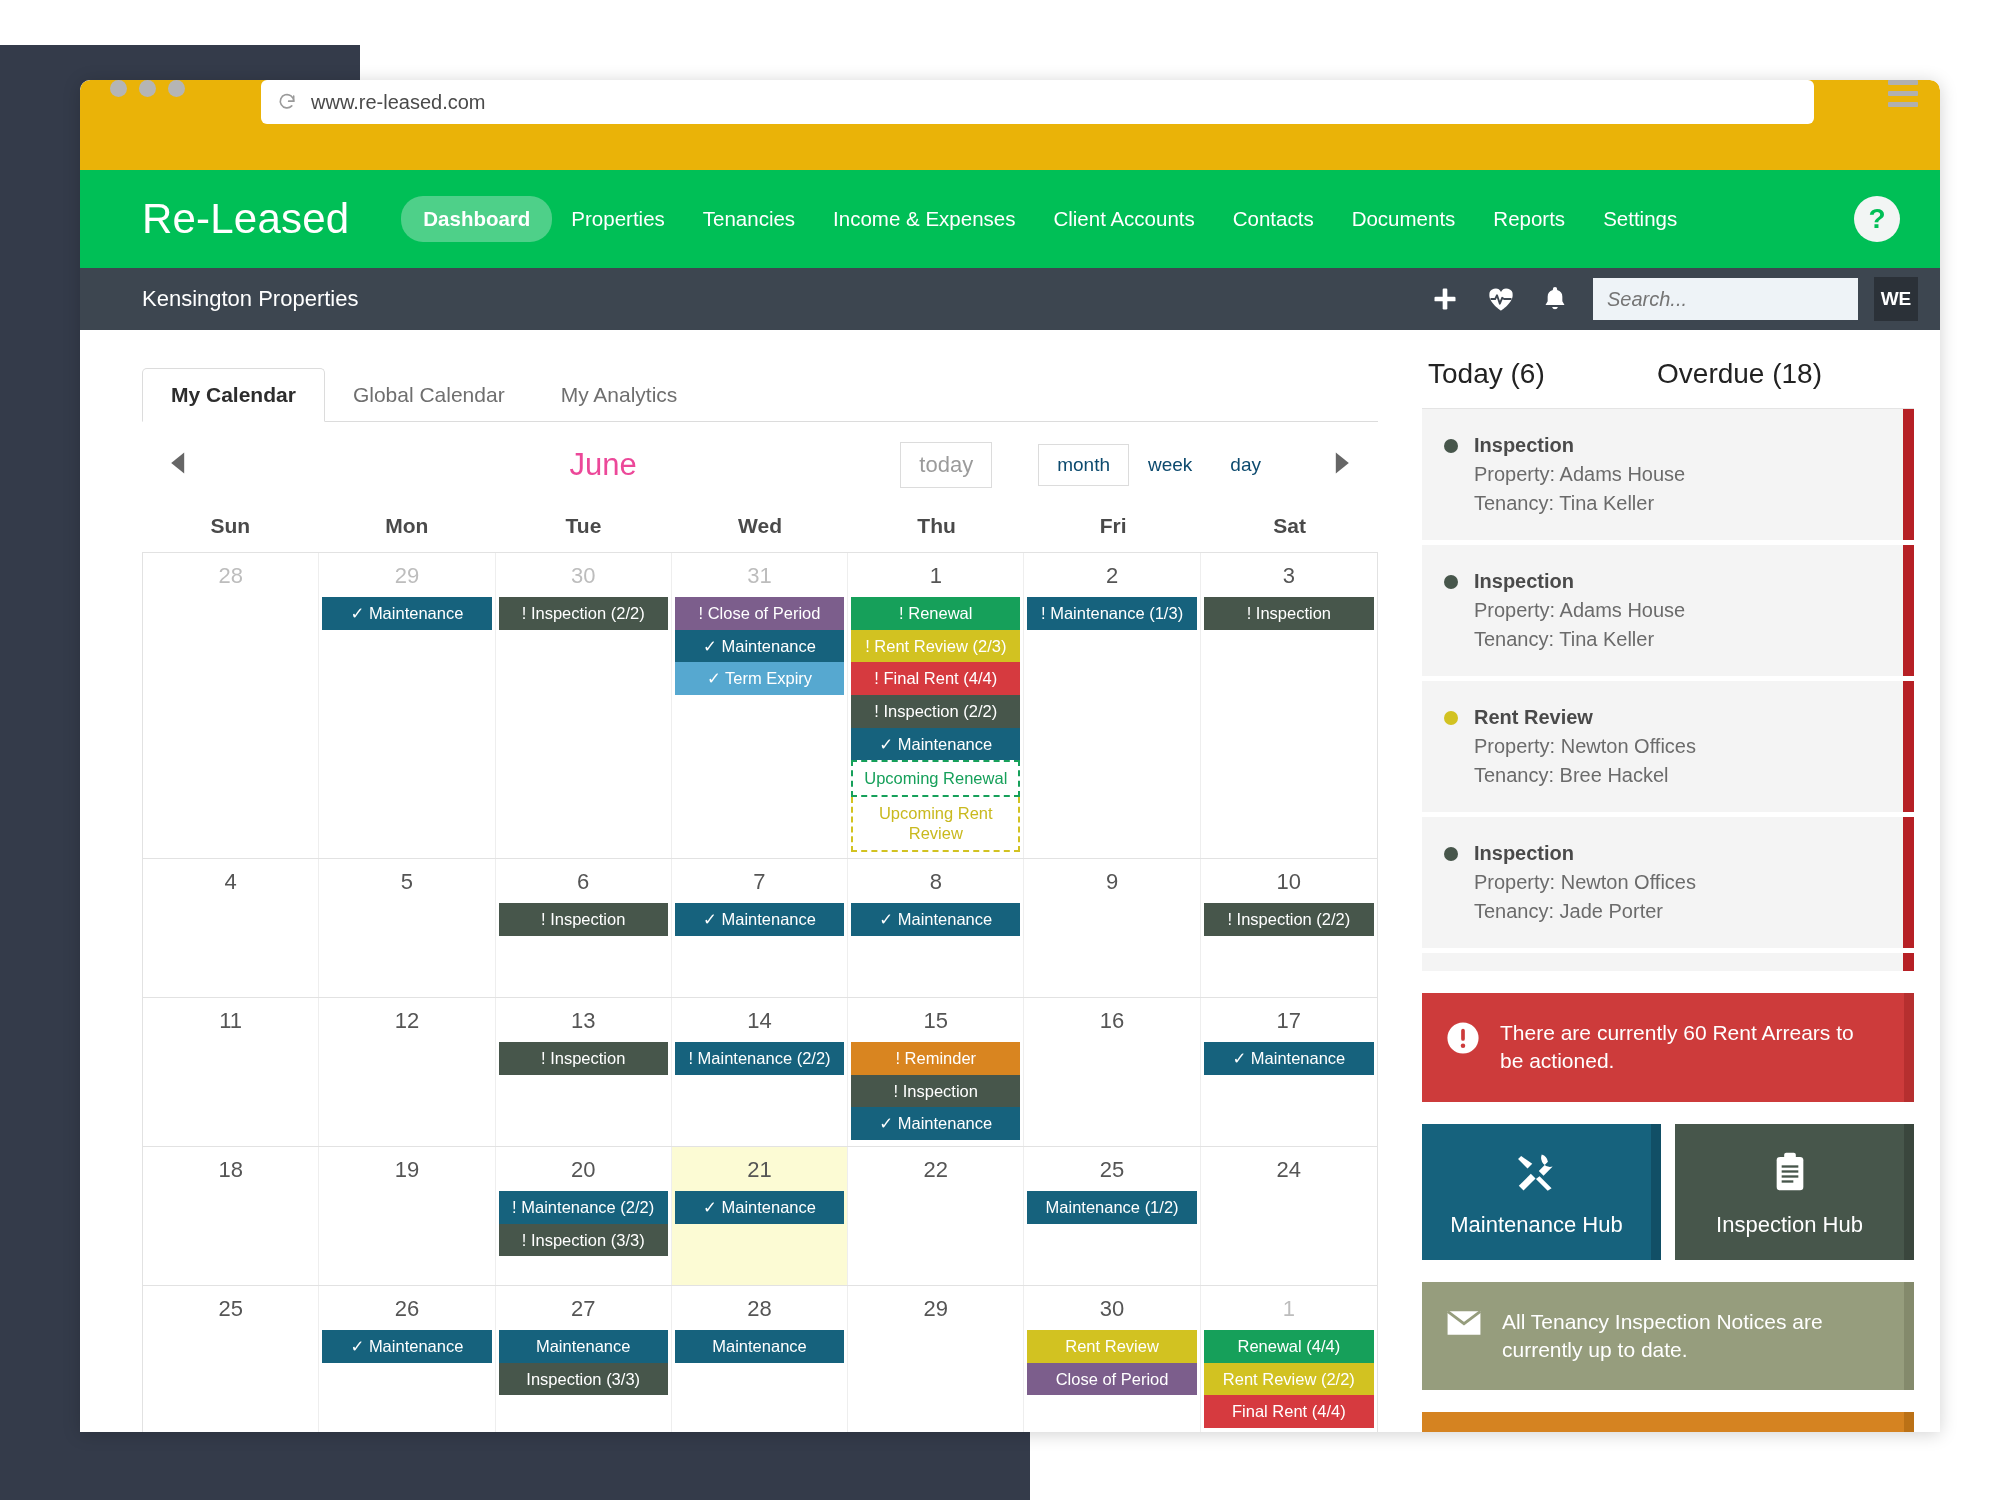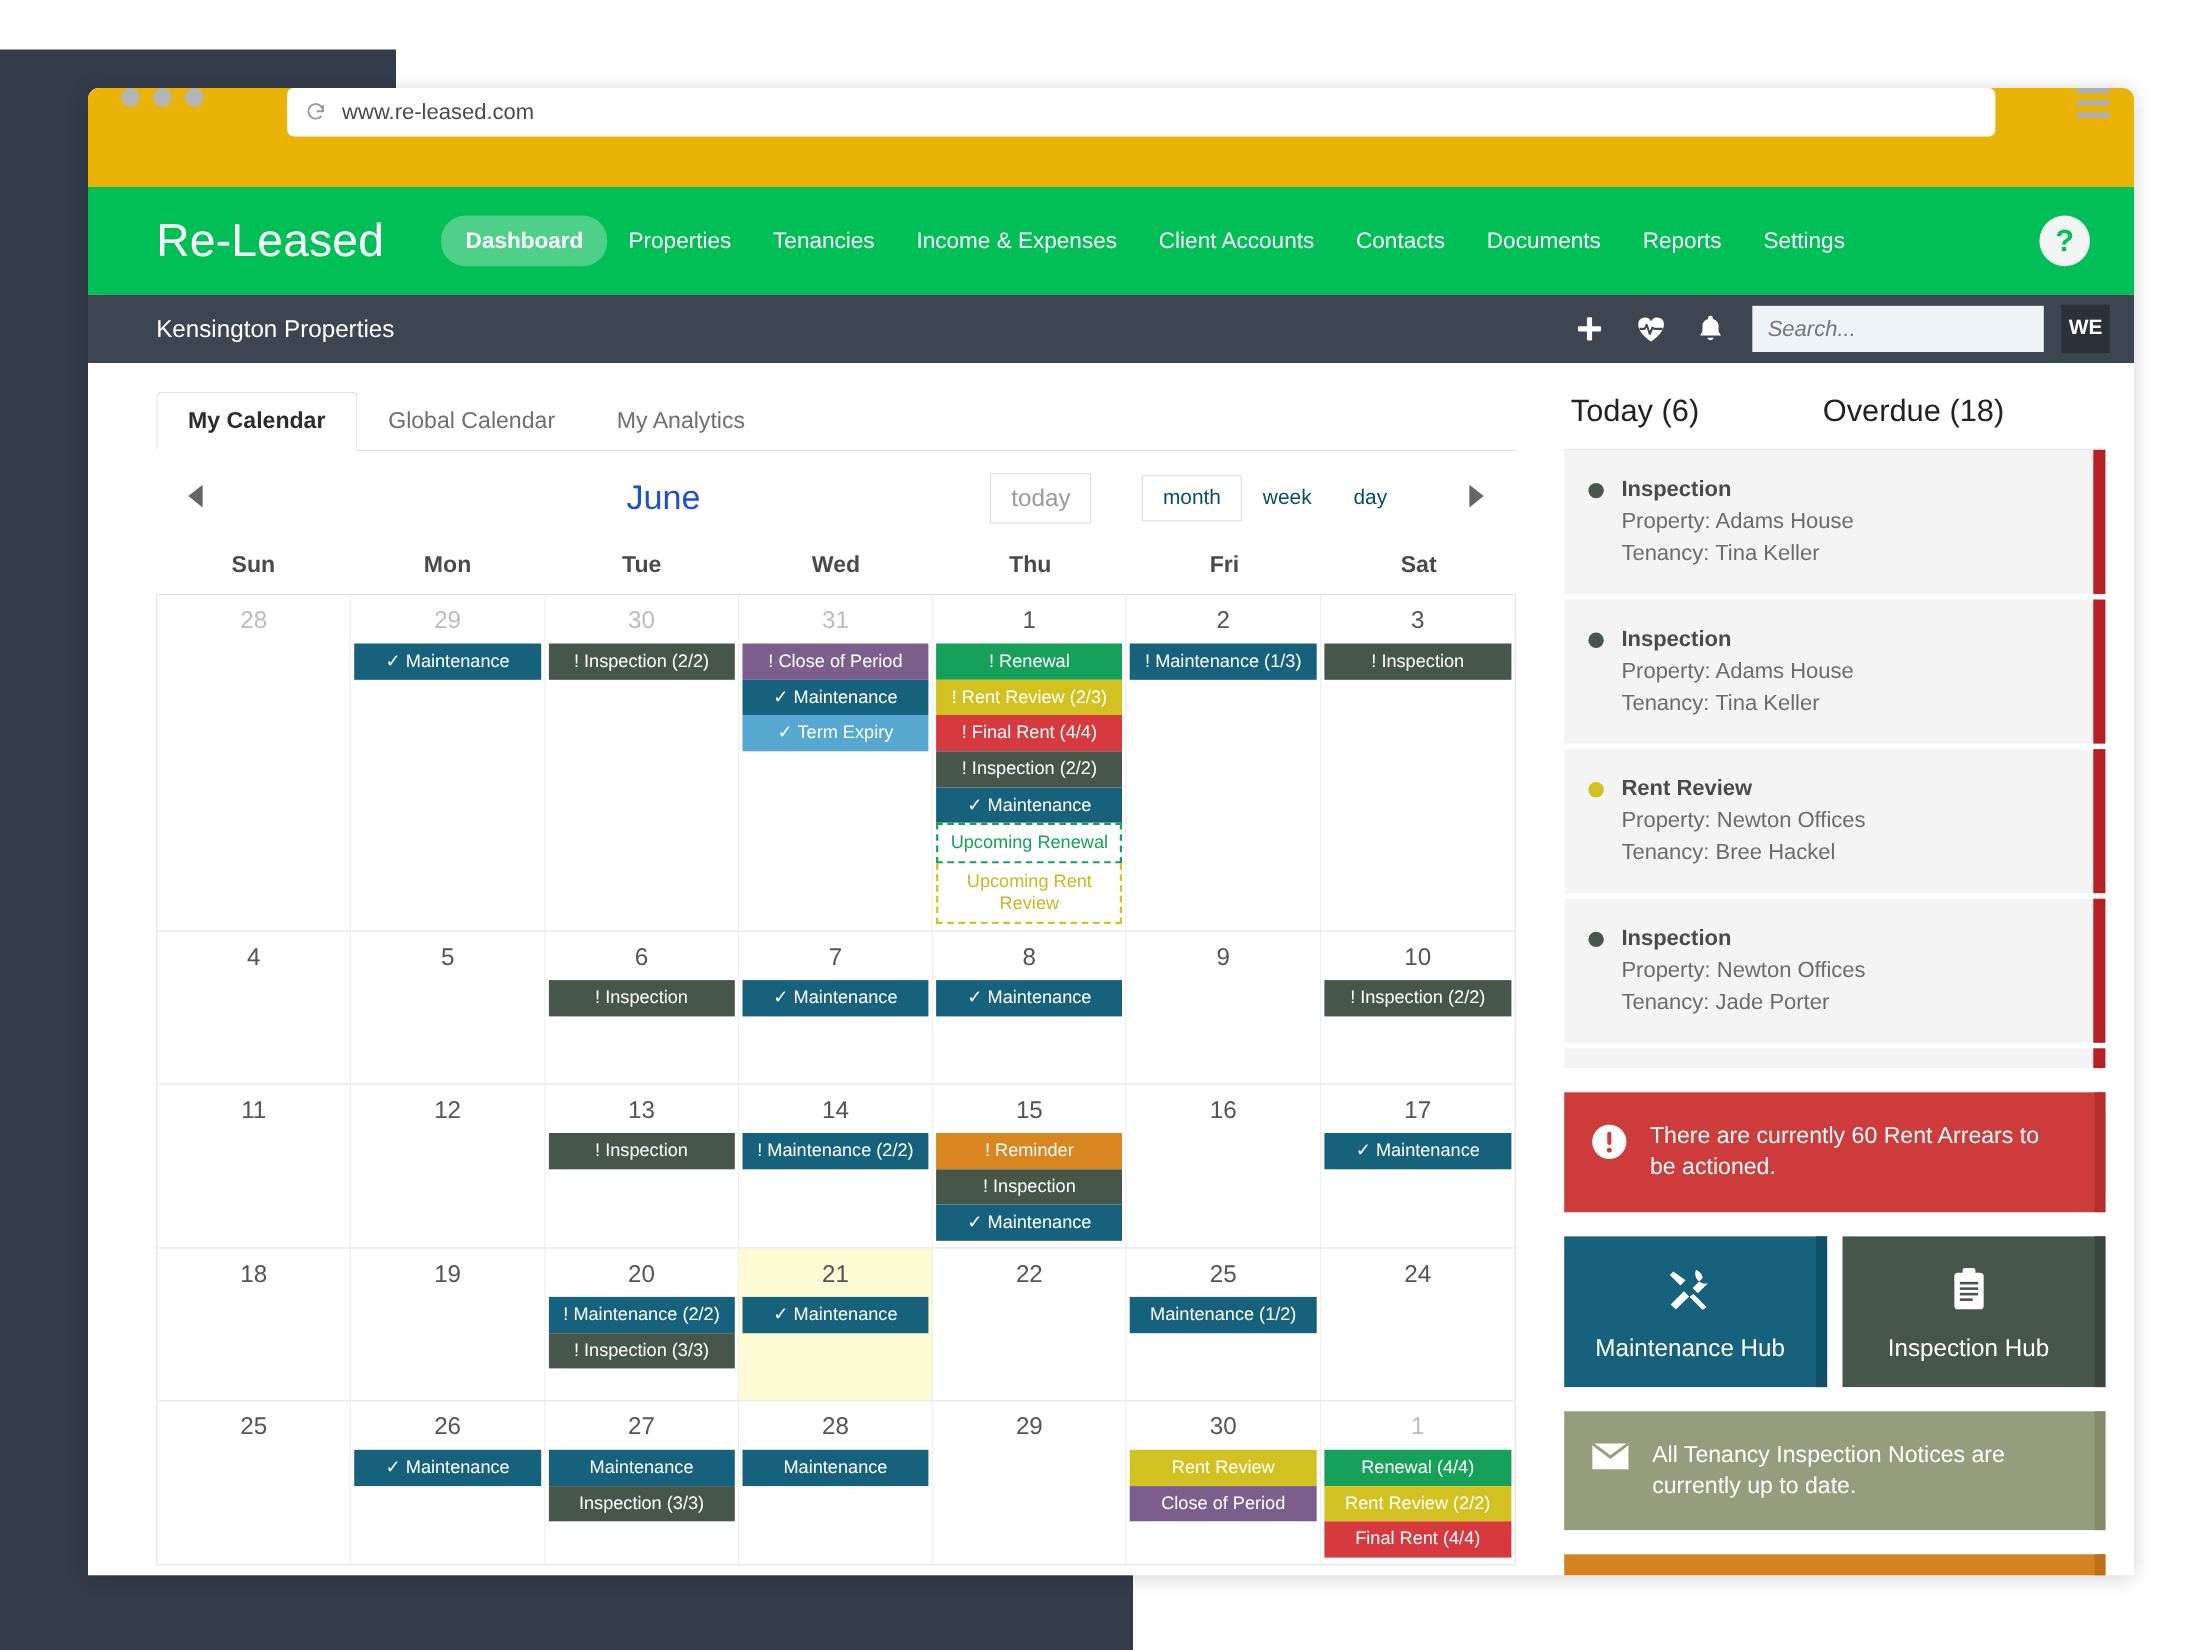--- a/index.html
+++ b/index.html
@@ -127,21 +127,21 @@
     width: 44px; height: 44px;
     background: #2b3138;
     color: #fff;
     font-size: 19px; font-weight: 700;
     display: flex; align-items: center; justify-content: center;
     margin-left: 16px;
   }
 
   
   .content { display: flex; height: 1102px; background: #fff; }
-  .cal-pane { width: 1320px; padding: 26px 22px 0 62px; }
+  .cal-pane { width: 1320px; padding: 38px 22px 0 62px; }
   .side-pane { flex: 1; padding: 28px 26px 0 22px; }
 
   
   .tabs { display: flex; align-items: flex-end; border-bottom: 1px solid #dcdcdc; }
   .tab {
     font-size: 21px; color: #6f6f6f;
     padding: 14px 28px 14px;
     cursor: pointer;
     white-space: nowrap;
   }
@@ -158,21 +158,21 @@
   .cal-toolbar {
     display: flex; align-items: center;
     height: 86px;
     padding: 0 10px;
   }
   .arrow-btn { cursor: pointer; color: #666; padding: 8px 14px; }
   .cal-title {
     flex: 1;
     text-align: center;
     font-size: 31px;
-    color: #1d4ed8;
+    color: #ec4899;
     margin-left: 100px;
   }
   .ghost-btn {
     border: 1px solid #dcdcdc;
     background: #fff;
     color: #9b9b9b;
     font-size: 22px;
     padding: 9px 18px;
     font-family: "Liberation Sans", sans-serif;
     cursor: pointer;

